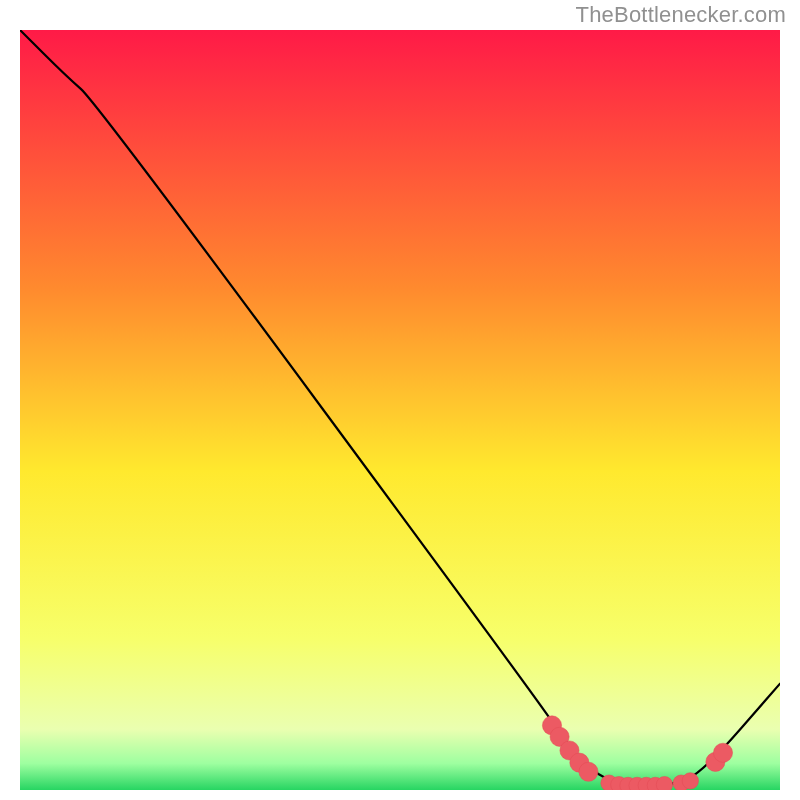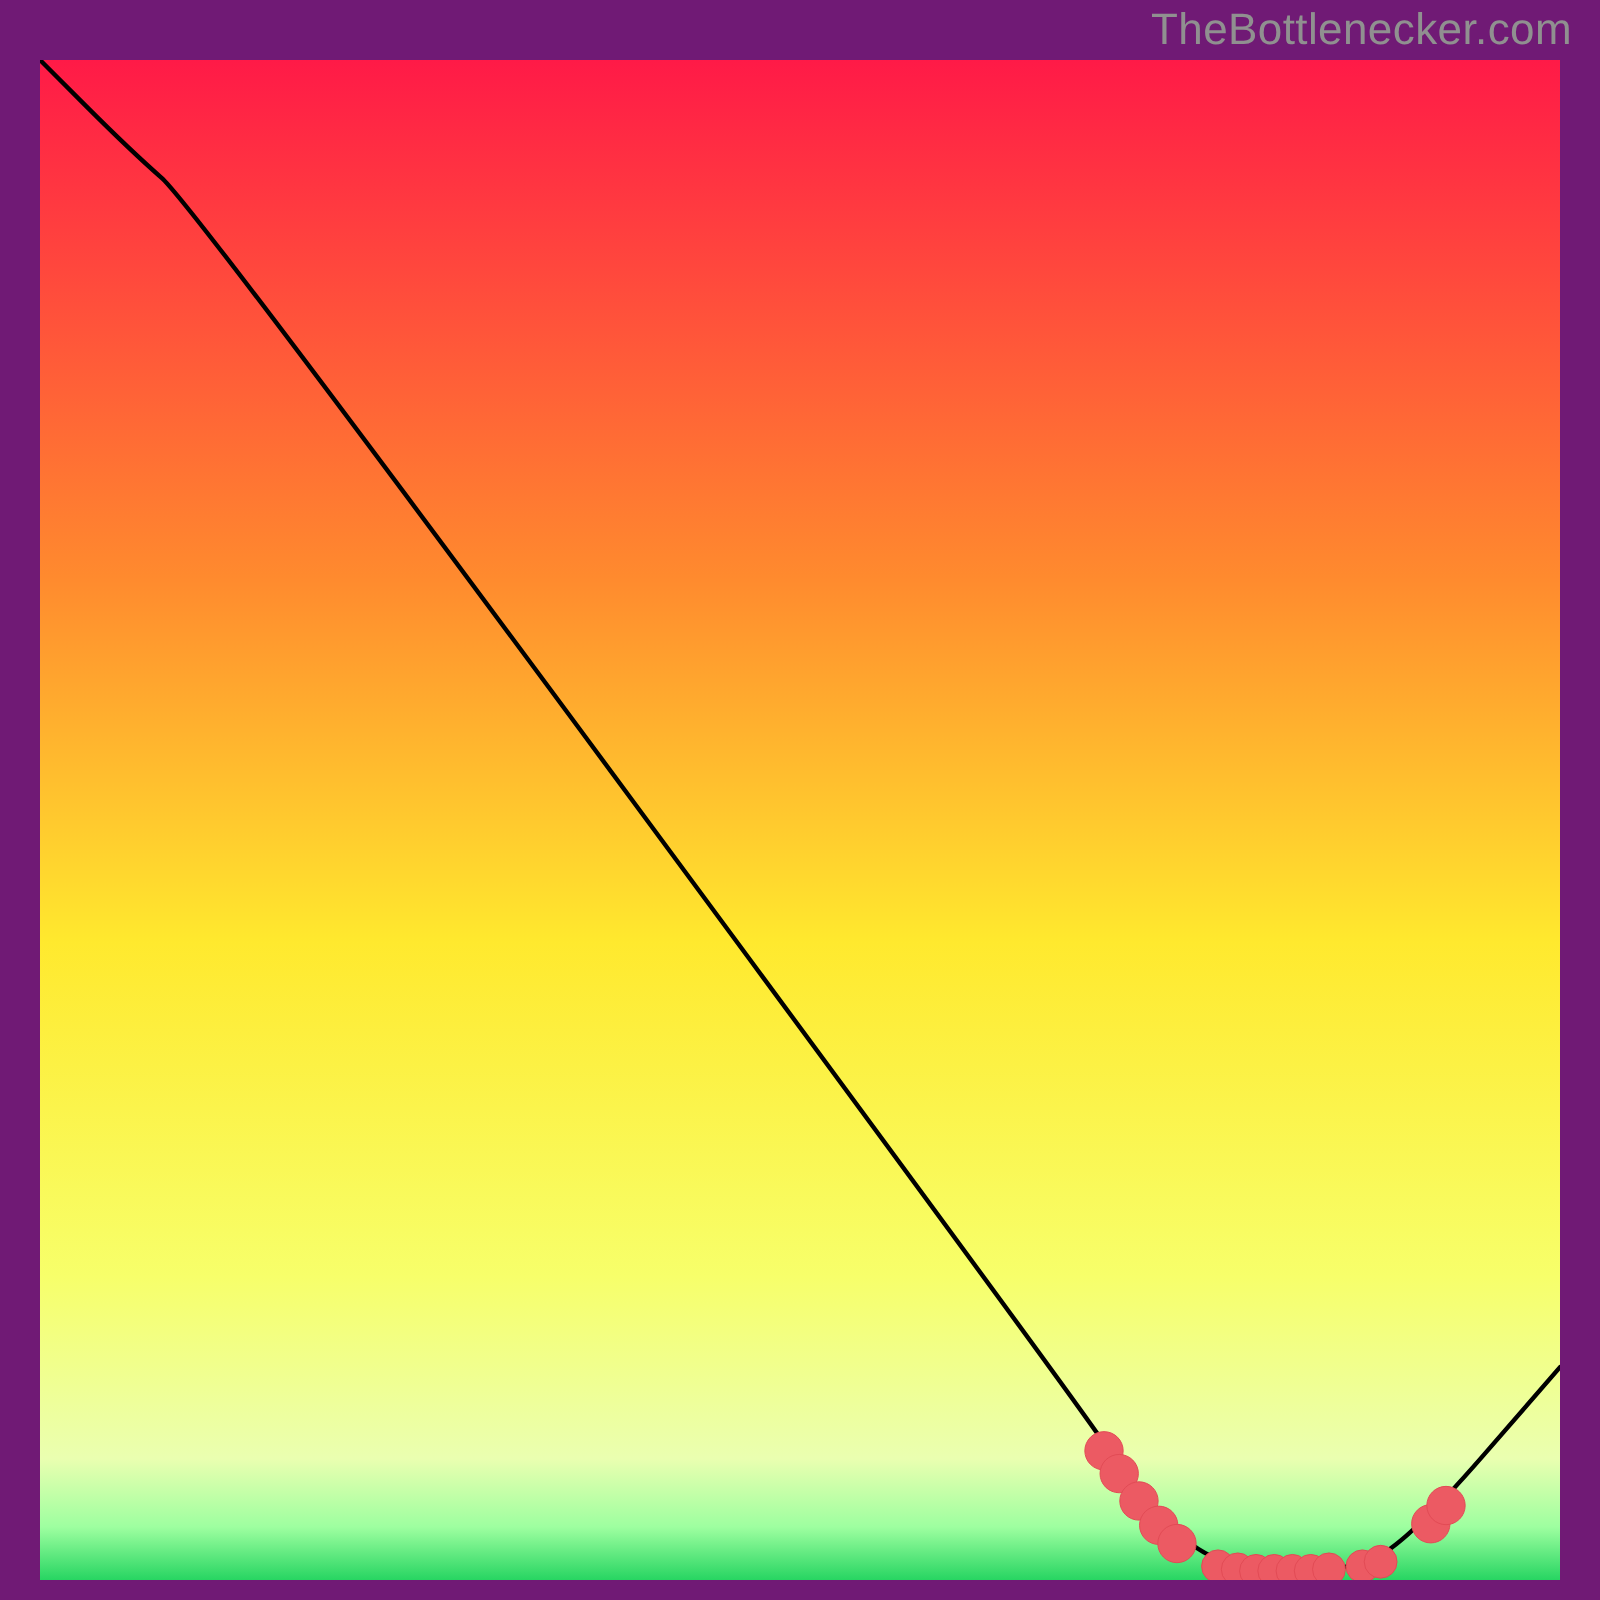--- a/index.html
+++ b/index.html
@@ -8,21 +8,21 @@
     width: 800px;
     height: 800px;
     background: #000;
     overflow: hidden;
     font-family: Arial, Helvetica, sans-serif;
   }
   .stage {
     position: relative;
     width: 800px;
     height: 800px;
-    background: #701a75;
+    background: #ffffff;
   }
   .attribution {
     position: absolute;
     top: 2px;
     right: 14px;
     color: #909090;
     font-size: 22px;
     letter-spacing: 0.2px;
     font-weight: 400;
   }

